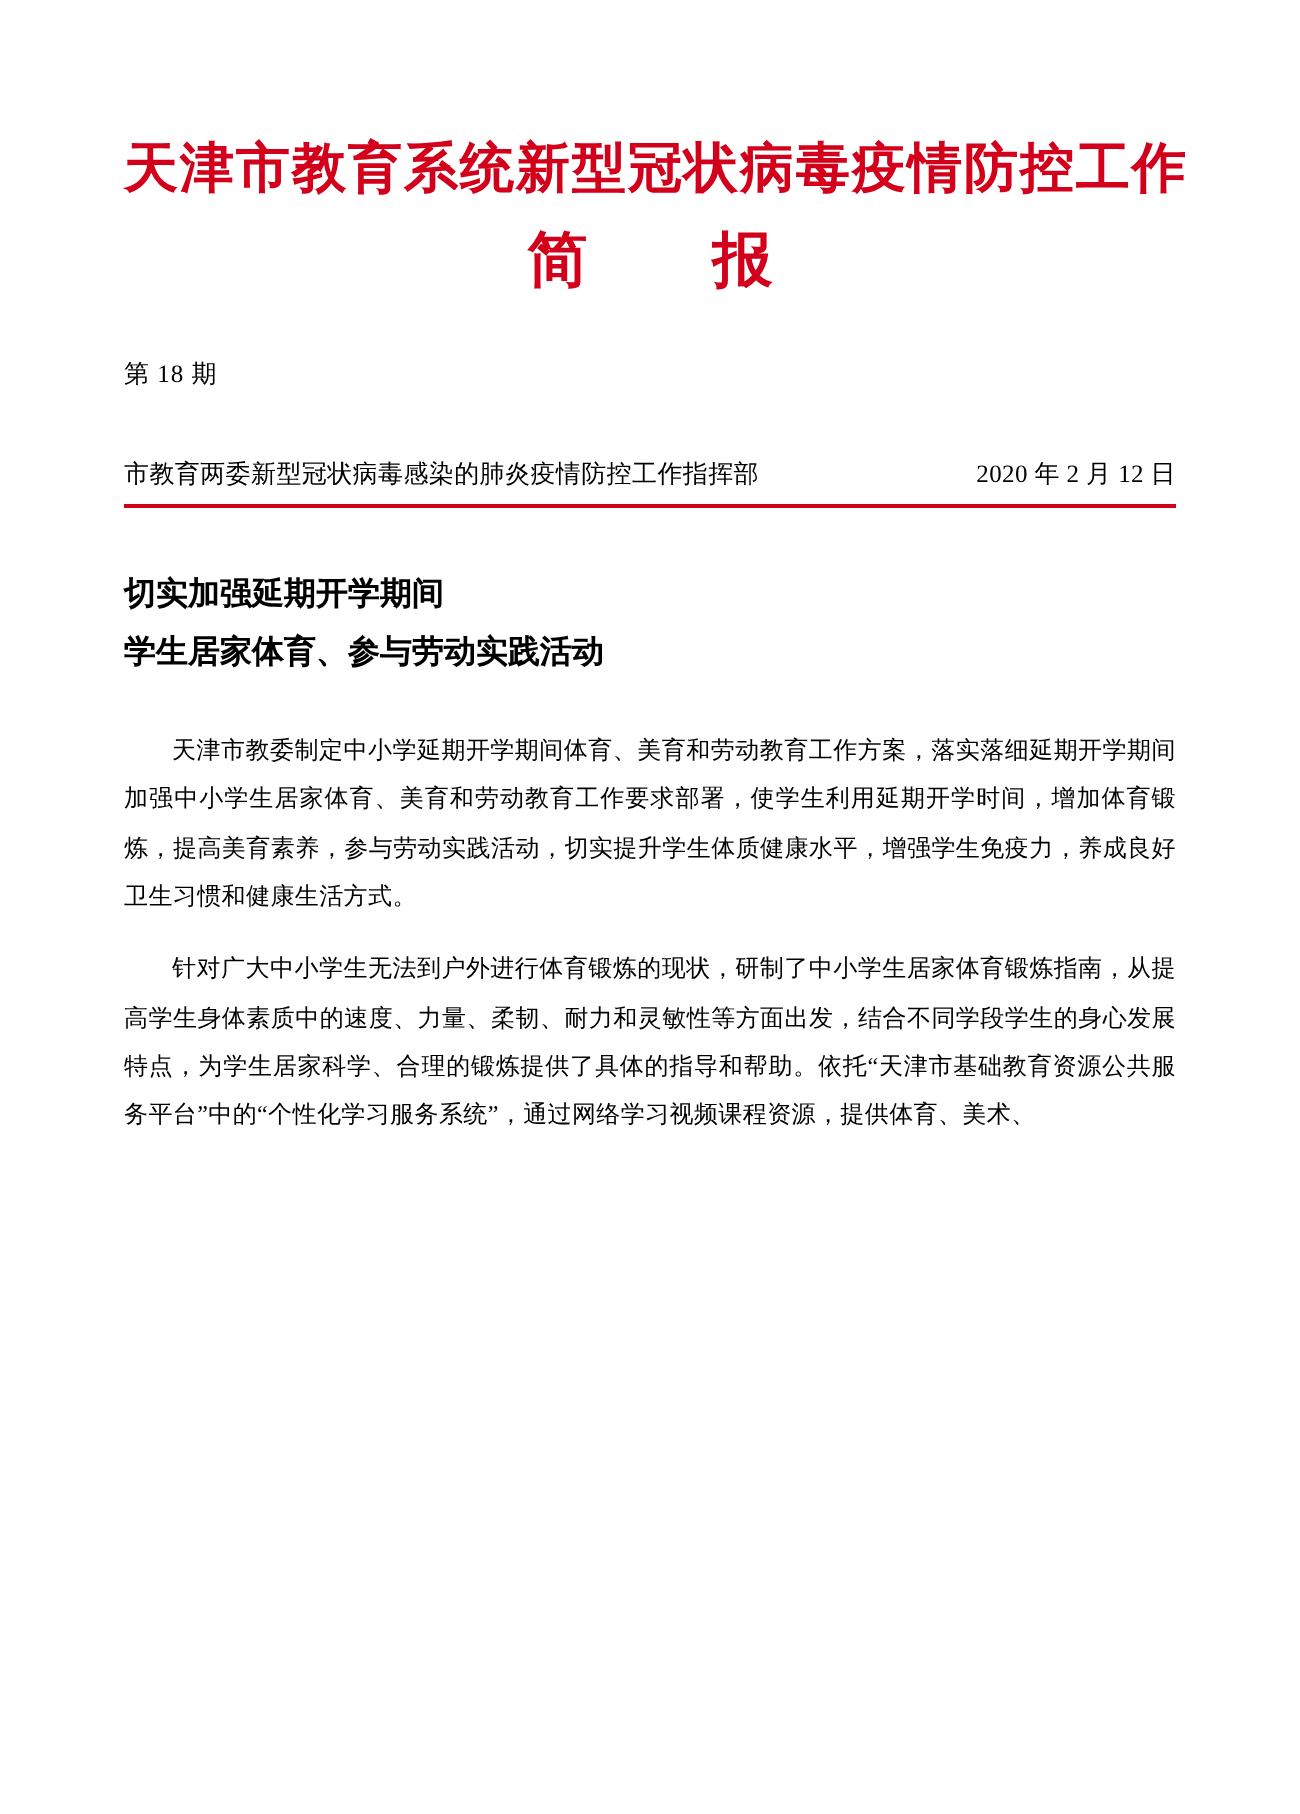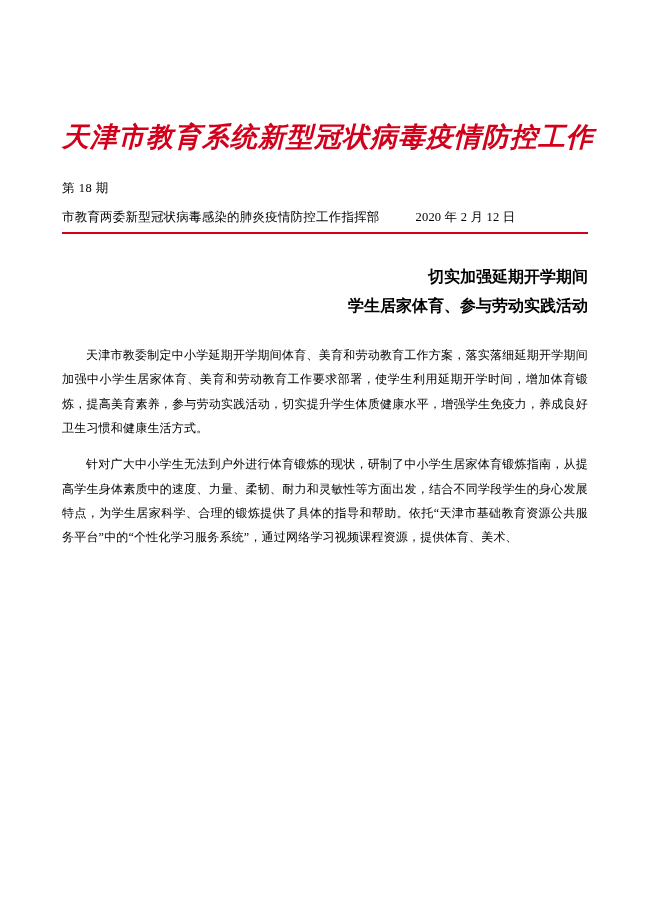--- a/index.html
+++ b/index.html
@@ -15,23 +15,22 @@
     overflow: hidden;
   }
   .page {
     position: relative;
     width: 650px;
     height: 907px;
     box-sizing: border-box;
     padding: 0 62px;
   }
   .masthead {
-    margin-top: 120px;
+    margin-top: 68px;
     text-align: center;
-    font-style: italic;
   }
   .masthead-line1 {
     color: #d3001b;
     font-weight: bold;
     font-size: 27px;
     letter-spacing: 1px;
     line-height: 1.25;
     font-family: "DejaVu Serif", "Liberation Serif", serif;
     white-space: nowrap;
   }
@@ -47,41 +46,42 @@
   }
   .issue-number {
     font-size: 12.5px;
     margin-top: 26px;
     letter-spacing: 0.5px;
   }
   .imprint-row {
     margin-top: 12px;
     display: flex;
     align-items: baseline;
-    justify-content: flex-start;
+    justify-content: space-between;
     font-size: 12.5px;
     white-space: nowrap;
     gap: 14px;
   }
   .imprint-issuer {
     letter-spacing: 0.2px;
   }
   .imprint-date {
     margin-left: 22px;
     letter-spacing: 0.2px;
+    margin-top: 21px;
   }
   .red-rule {
     margin-top: 6px;
     height: 2px;
     background: #d3001b;
     width: 100%;
   }
   .doc-title {
     margin-top: 28px;
-    text-align: right;
+    text-align: left;
     font-weight: bold;
     font-size: 16px;
     line-height: 1.85;
     font-family: "DejaVu Serif", "Liberation Serif", serif;
   }
   .body-text {
     margin-top: 22px;
     font-size: 12px;
     line-height: 2.03;
     text-align: justify;
@@ -96,20 +96,21 @@
     margin-top: 12px;
   }
 </style>
 </head>
 <body>
 
 <div class="page">
 
   <div class="masthead">
     <div class="masthead-line1">天津市教育系统新型冠状病毒疫情防控工作</div>
+    <div class="masthead-line2">简 报</div>
   </div>
 
   <div class="issue-number">第 18 期</div>
 
   <div class="imprint-row">
     <span class="imprint-issuer">市教育两委新型冠状病毒感染的肺炎疫情防控工作指挥部</span>
     <span class="imprint-date">2020 年 2 月 12 日</span>
   </div>
 
   <div class="red-rule"></div>

